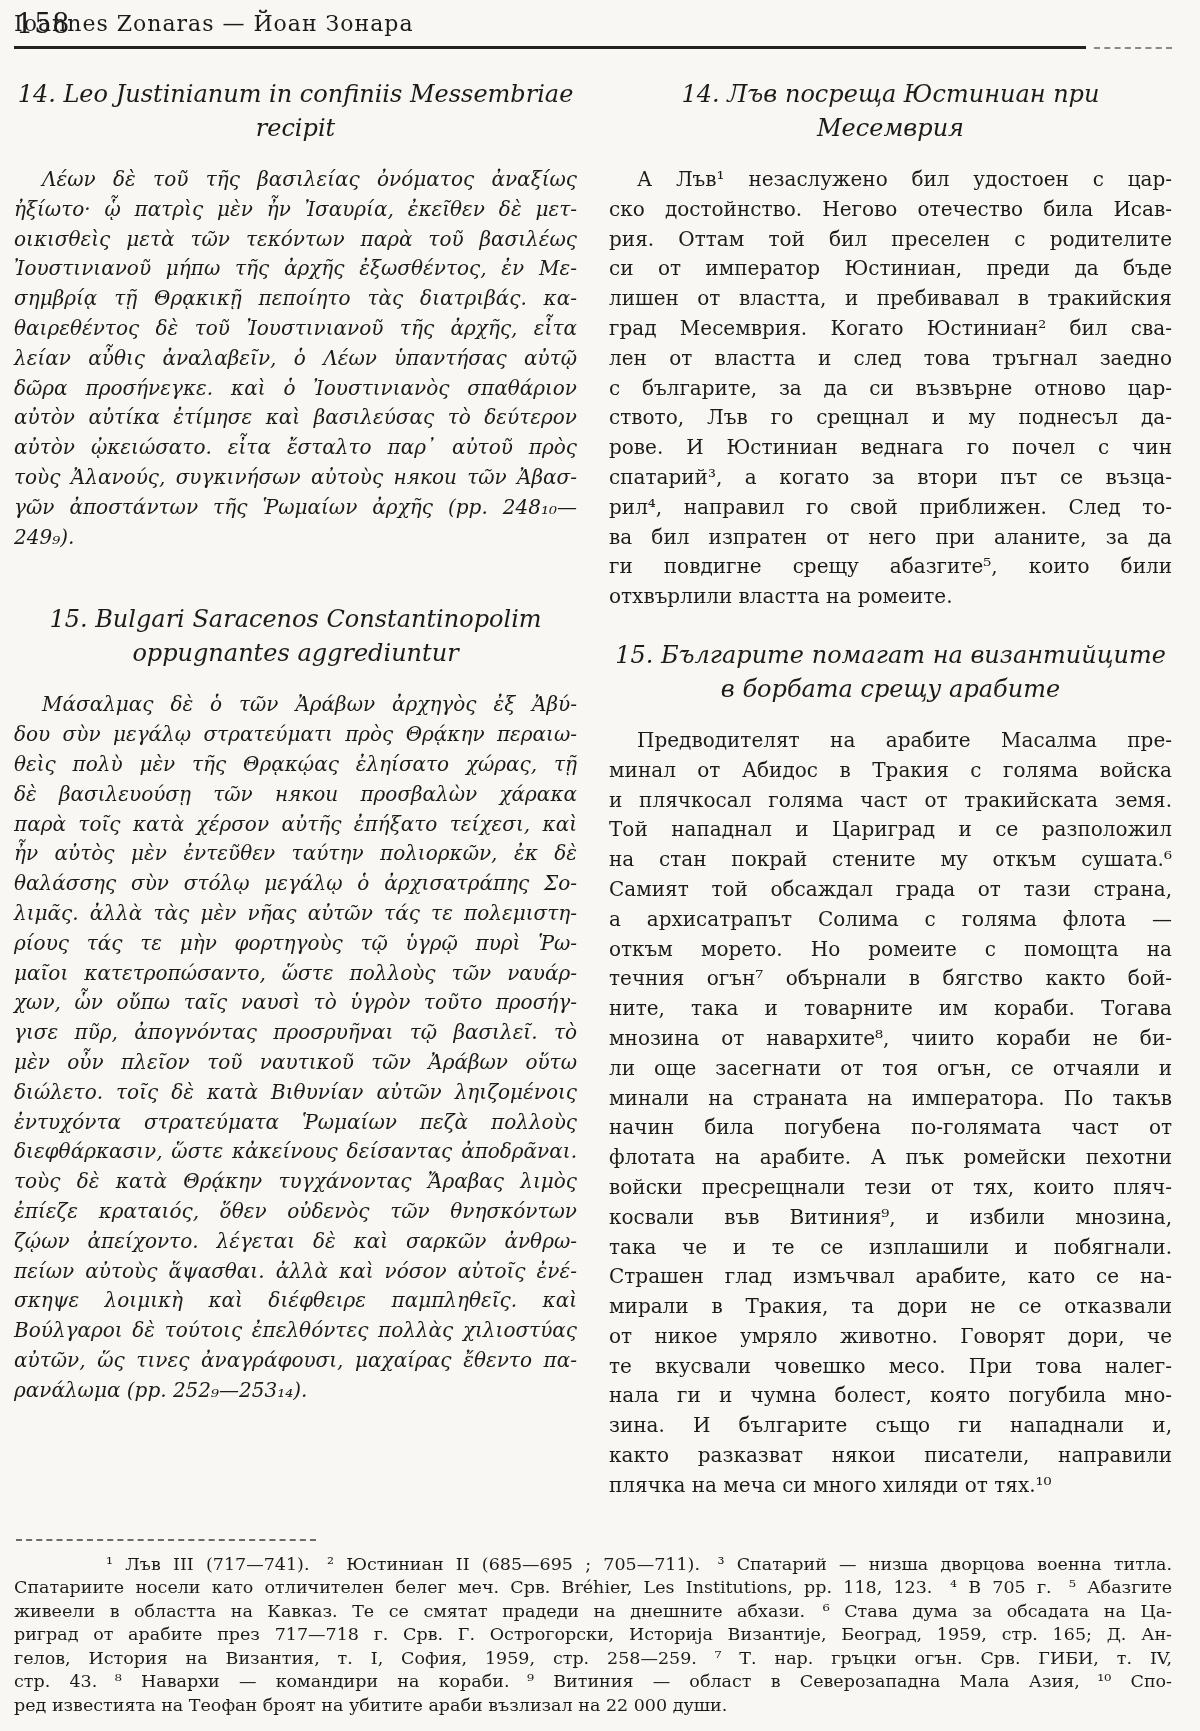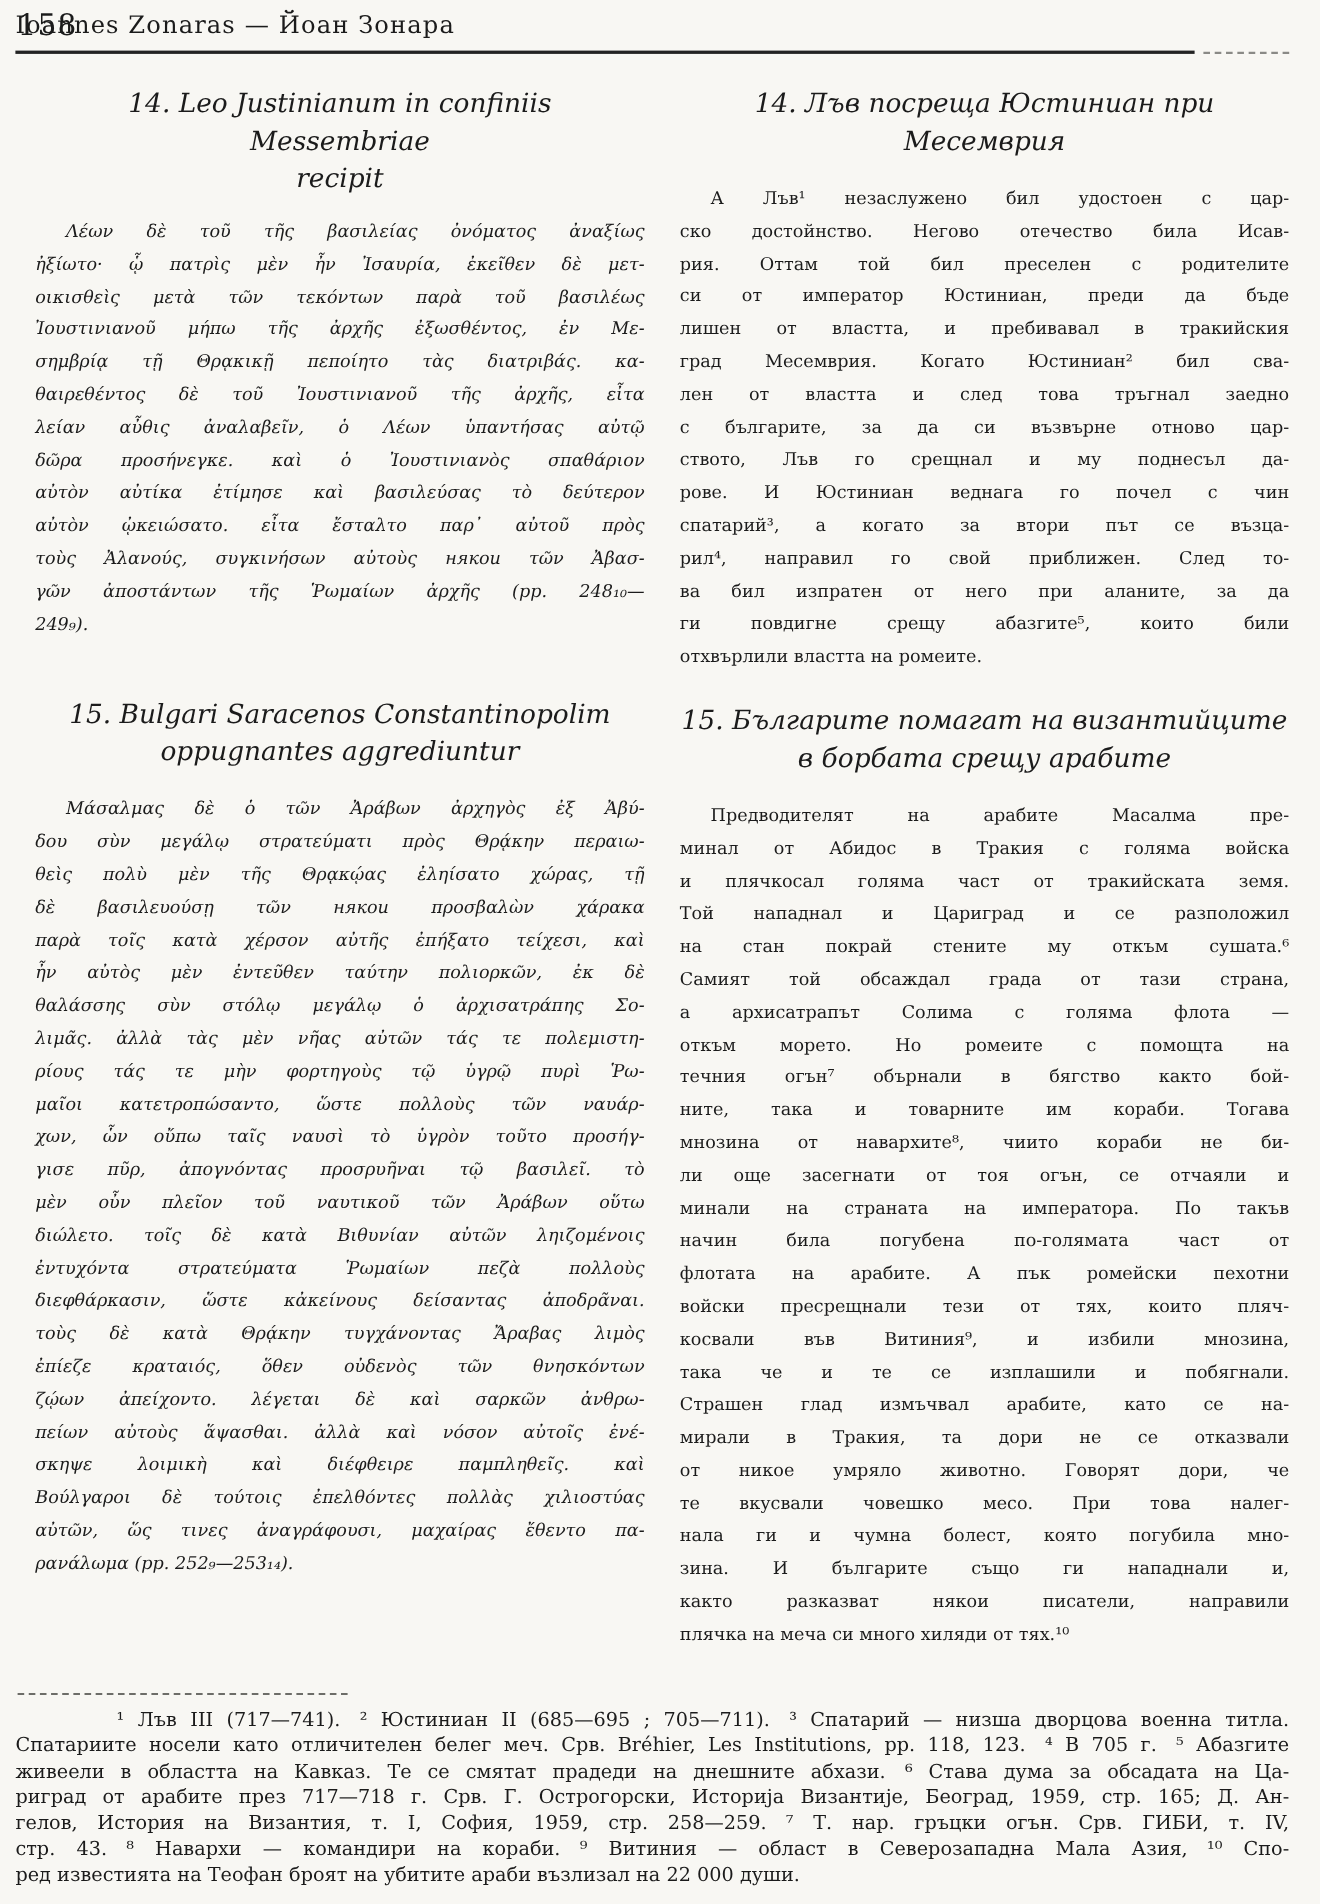--- a/index.html
+++ b/index.html
@@ -25,31 +25,30 @@
     text-align:left; font-size:22px; letter-spacing:1px; padding-top:3px;
   }
   .header-rule { display:flex; align-items:center; margin-top:6px; }
   .header-rule .rule-solid { flex:1; border-top:3px solid #232323; }
   .header-rule .rule-dash  { width:78px; border-top:2px dashed #8a8a86; margin-left:8px; }
 
   
   .columns {
     display:grid; grid-template-columns:1fr 1fr; column-gap:32px;
     margin-top:28px;
-    margin-left:18px;
   }
   .section-heading {
     font-style:italic; text-align:center;
     font-size:24px; line-height:34px;
     min-height:72px;
     margin-bottom:16px;
   }
   .section-heading .line { text-align:center; }
 
-  .para { font-size:16px; line-height:29.8px; }
+  .para { font-size:20px; line-height:29.8px; }
   .para .line {
     text-align:justify;
     text-align-last:justify;
     white-space:nowrap;
   }
   .para .line:first-child { text-indent:28px; }
   .para .line.last { text-align-last:left; white-space:normal; }
   .greek { font-style:italic; }
 
   .section-block-15.left  { margin-top:50px; }

